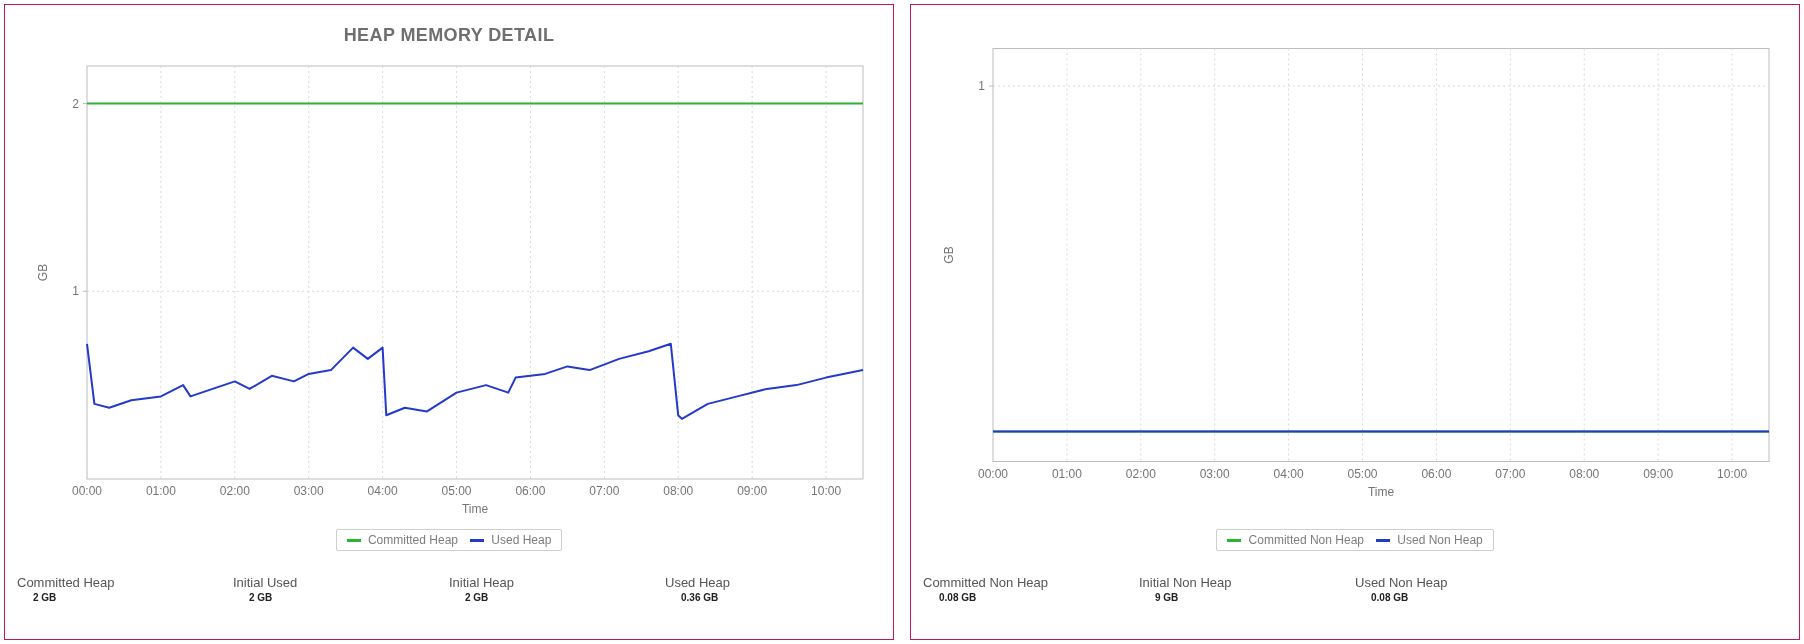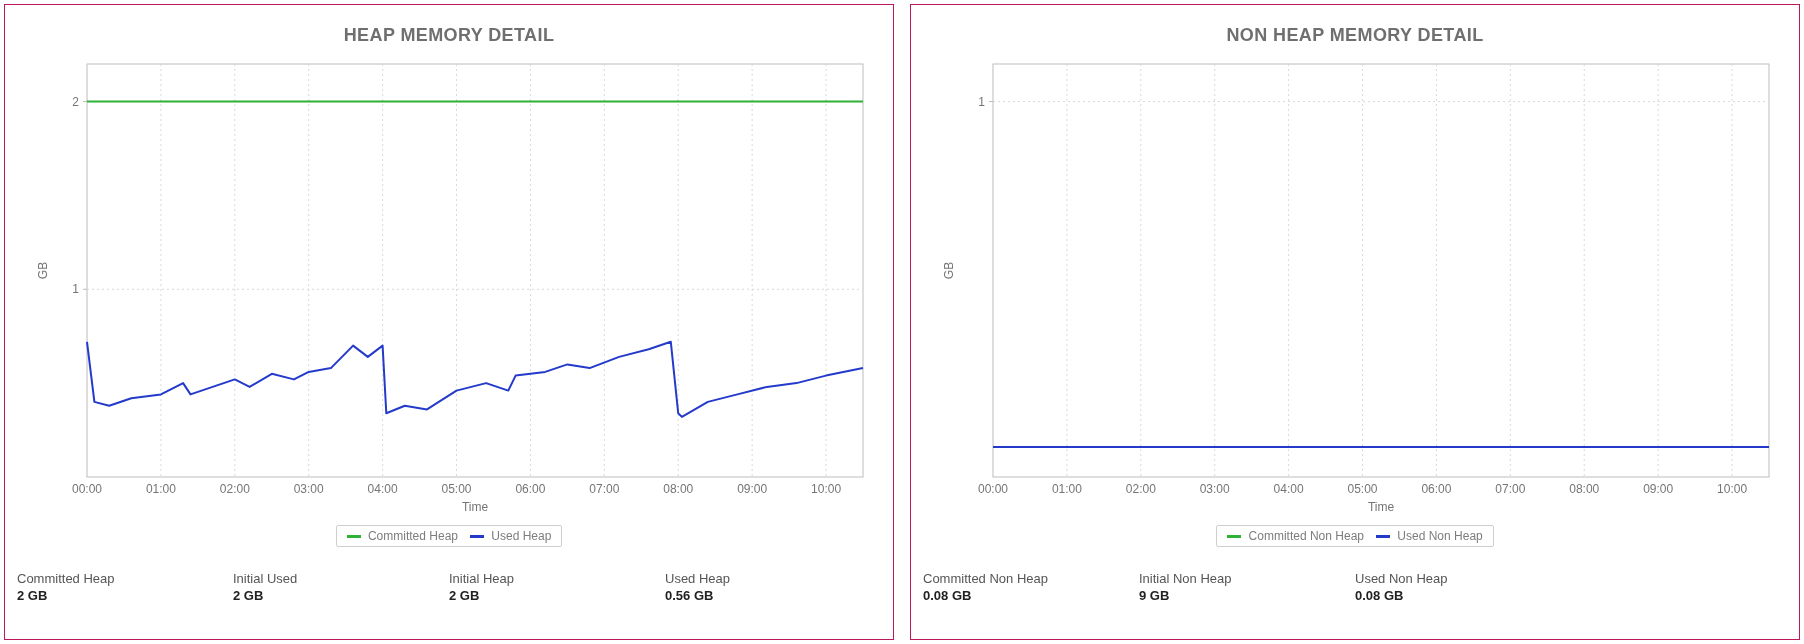--- a/index.html
+++ b/index.html
@@ -88,23 +88,24 @@
     width: 25%;
     min-width: 180px;
     margin-bottom: 18px;
   }
   .stat-label {
     font-size: 13px;
     color: #555;
     margin-bottom: 2px;
   }
   .stat-value {
-    font-size: 13px;
+    font-size: 10px;
     font-weight: 700;
     color: #222;
+    margin-left: 16px;
   }
 </style>
 </head>
 <body>
 
 <div class="panels">
 
   <div class="panel">
     <div class="panel-title">HEAP MEMORY DETAIL</div>
     <div class="chart-area">
@@ -164,27 +165,26 @@
       <div class="stat-block">
         <div class="stat-label">Initial Used</div>
         <div class="stat-value">2 GB</div>
       </div>
       <div class="stat-block">
         <div class="stat-label">Initial Heap</div>
         <div class="stat-value">2 GB</div>
       </div>
       <div class="stat-block">
         <div class="stat-label">Used Heap</div>
-        <div class="stat-value">0.56 GB</div>
+        <div class="stat-value">0.36 GB</div>
       </div>
     </div>
   </div>
 
   <div class="panel">
-    <div class="panel-title">NON HEAP MEMORY DETAIL</div>
     <div class="chart-area">
       <svg class="chart" viewBox="0 0 864 469">
           <rect x="70" y="12" width="776" height="413" fill="none" stroke="#bdbdbd" stroke-width="1"></rect>
           <line x1="70" y1="12" x2="70" y2="425" stroke="#d9d9d9" stroke-dasharray="2,3"></line>
           <text x="70" y="441" text-anchor="middle" class="tick-label">00:00</text>
           <line x1="143.9047619047619" y1="12" x2="143.9047619047619" y2="425" stroke="#d9d9d9" stroke-dasharray="2,3"></line>
           <text x="143.9047619047619" y="441" text-anchor="middle" class="tick-label">01:00</text>
           <line x1="217.8095238095238" y1="12" x2="217.8095238095238" y2="425" stroke="#d9d9d9" stroke-dasharray="2,3"></line>
           <text x="217.8095238095238" y="441" text-anchor="middle" class="tick-label">02:00</text>
           <line x1="291.71428571428567" y1="12" x2="291.71428571428567" y2="425" stroke="#d9d9d9" stroke-dasharray="2,3"></line>

